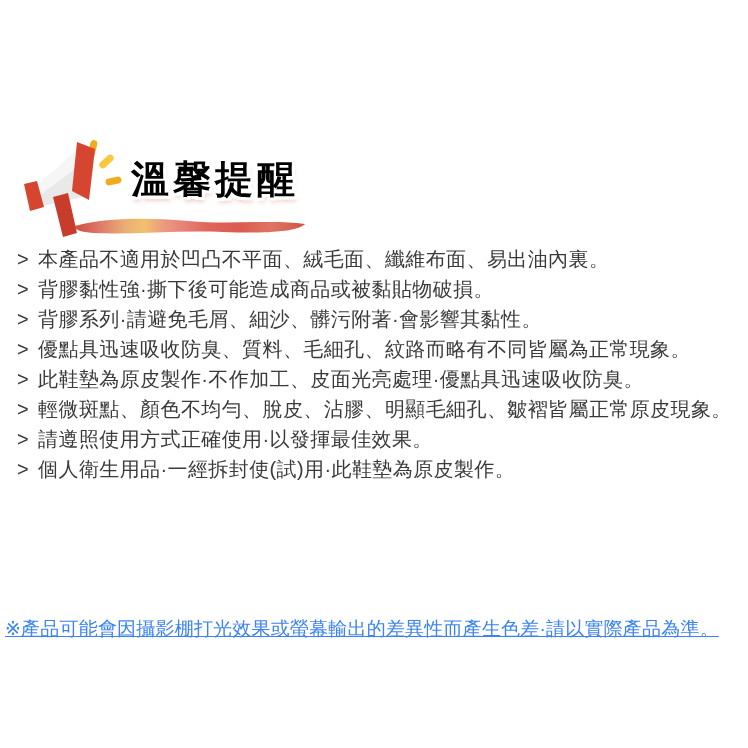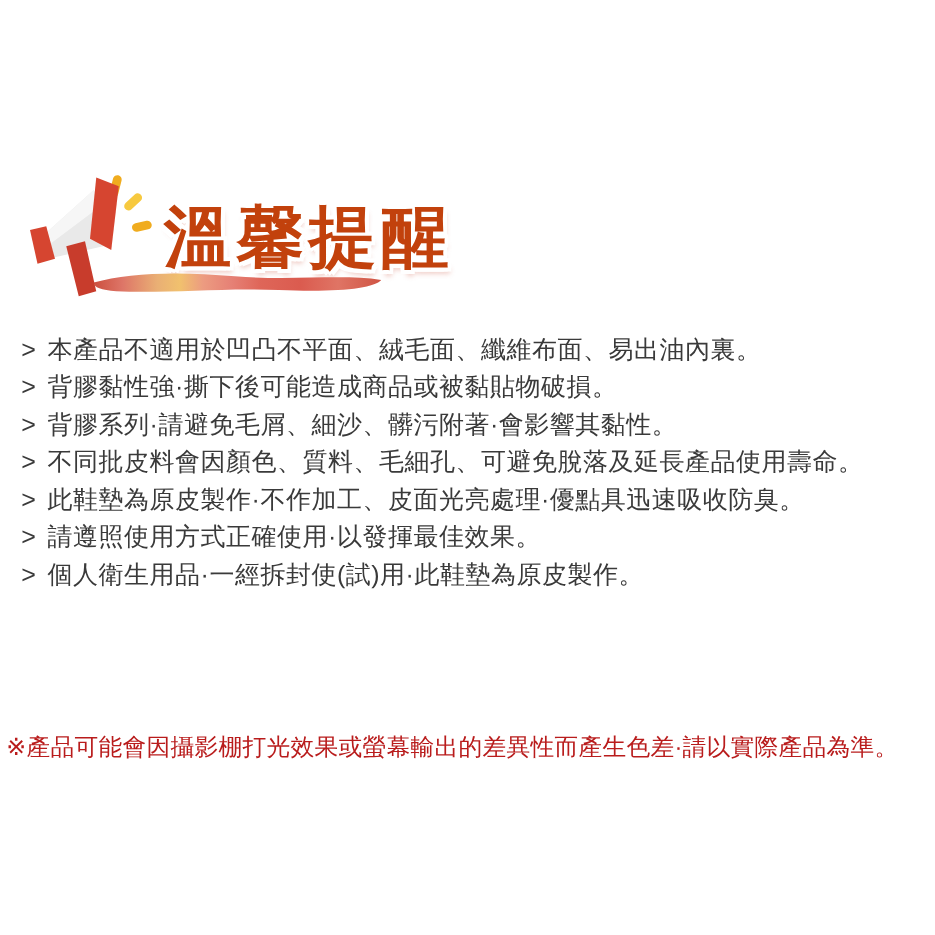--- a/index.html
+++ b/index.html
@@ -28,24 +28,24 @@
     position: absolute;
     left: 0;
     top: 2px;
     width: 105px;
     height: 105px;
   }
   .title {
     position: absolute;
     left: 108px;
     top: 16px;
-    font-size: 54px;
+    font-size: 38px;
     font-weight: 700;
     letter-spacing: 4px;
-    color: #c2410c;
+    color: #000000;
     white-space: nowrap;
     text-shadow:
       -3px -3px 0 #ffffff, 3px -3px 0 #ffffff,
       -3px  3px 0 #ffffff, 3px  3px 0 #ffffff,
       -3px  0   0 #ffffff, 3px  0   0 #ffffff,
        0   -3px 0 #ffffff, 0    3px 0 #ffffff,
        2px 5px 4px rgba(205, 95, 75, 0.35);
     font-family: Liberation Serif, serif;
   }
   .brush {
@@ -54,46 +54,46 @@
     top: 77px;
     width: 235px;
     height: 22px;
   }
 
   
   .notices {
     position: absolute;
     left: 17px;
     top: 244px;
-    margin-top: 21px;
   }
   .notice-line {
     height: 30px;
     line-height: 30px;
     font-size: 20px;
     color: #3a3a3a;
     letter-spacing: 0.4px;
     white-space: nowrap;
   }
   .bullet {
     display: inline-block;
     margin-right: 9px;
     color: #3a3a3a;
   }
 
   
   .footer-note {
     position: absolute;
     left: 5px;
-    top: 586px;
+    top: 616px;
     font-size: 19px;
     line-height: 26px;
-    color: #b91c1c;
+    color: #3b82f6;
     letter-spacing: 0.2px;
     white-space: nowrap;
+    text-decoration: underline;
   }
 </style>
 </head>
 <body>
 
 <div class="page">
 
   <div class="header">
 
     <svg class="megaphone" viewBox="0 0 105 105" xmlns="http://www.w3.org/2000/svg" aria-hidden="true">
@@ -134,21 +134,22 @@
       <path fill="url(#brushGrad)" opacity="0.93" d="M2,11 C30,3 70,2 115,6 S200,4 232,9
                C226,16 196,19 150,17 S60,20 20,18
                C8,17 2,15 2,11 Z"></path>
     </svg>
   </div>
 
   <div class="notices">
     <div class="notice-line"><span class="bullet">&gt;</span><span>本產品不適用於凹凸不平面、絨毛面、纖維布面、易出油內裏。</span></div>
     <div class="notice-line"><span class="bullet">&gt;</span><span>背膠黏性強·撕下後可能造成商品或被黏貼物破損。</span></div>
     <div class="notice-line"><span class="bullet">&gt;</span><span>背膠系列·請避免毛屑、細沙、髒污附著·會影響其黏性。</span></div>
-    <div class="notice-line"><span class="bullet">&gt;</span><span>不同批皮料會因顏色、質料、毛細孔、可避免脫落及延長產品使用壽命。</span></div>
+    <div class="notice-line"><span class="bullet">&gt;</span><span>優點具迅速吸收防臭、質料、毛細孔、紋路而略有不同皆屬為正常現象。</span></div>
     <div class="notice-line"><span class="bullet">&gt;</span><span>此鞋墊為原皮製作·不作加工、皮面光亮處理·優點具迅速吸收防臭。</span></div>
+    <div class="notice-line"><span class="bullet">&gt;</span><span>輕微斑點、顏色不均勻、脫皮、沾膠、明顯毛細孔、皺褶皆屬正常原皮現象。</span></div>
     <div class="notice-line"><span class="bullet">&gt;</span><span>請遵照使用方式正確使用·以發揮最佳效果。</span></div>
     <div class="notice-line"><span class="bullet">&gt;</span><span>個人衛生用品·一經拆封使(試)用·此鞋墊為原皮製作。</span></div>
   </div>
 
   <div class="footer-note">※產品可能會因攝影棚打光效果或螢幕輸出的差異性而產生色差·請以實際產品為準。</div>
 
 </div>
 
 </body></html>

